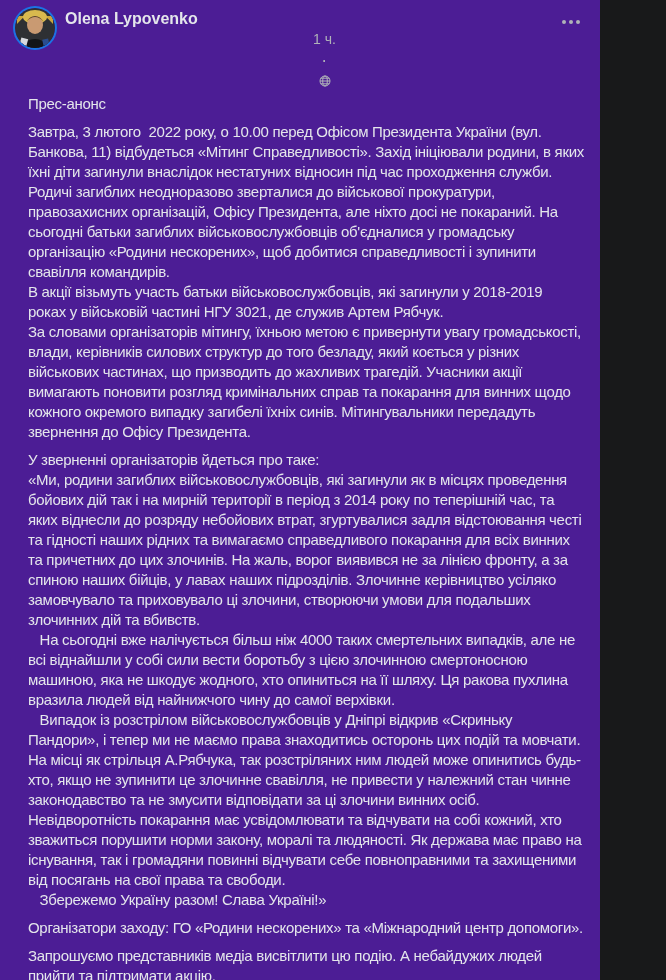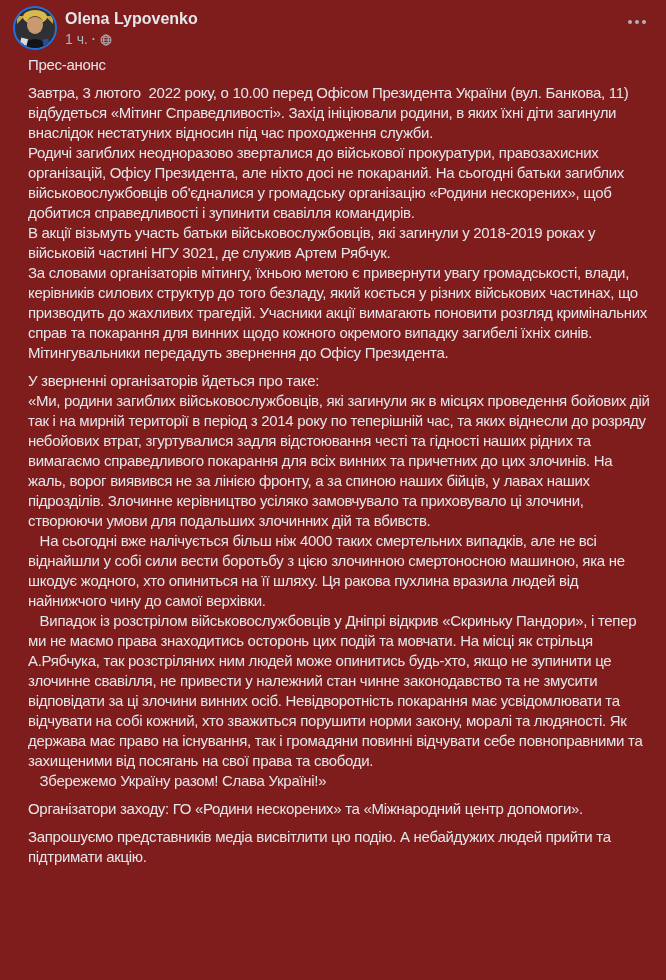--- a/index.html
+++ b/index.html
@@ -1,23 +1,23 @@
 <!DOCTYPE html>
 <html><head>
 <meta charset="utf-8">
 <style>
   html, body {
     margin: 0;
     padding: 0;
     background: #18191a;
   }
   .post-card {
-    width: 666px;
+    width: 600px;
     height: 980px;
-    background: #7f1d1d;
+    background: #4c1d95;
     font-family: "Liberation Sans", "DejaVu Sans", sans-serif;
     color: #e4e6eb;
     overflow: hidden;
     position: relative;
     box-sizing: border-box;
   }
   
   .post-header {
     display: flex;
     align-items: flex-start;
@@ -47,20 +47,21 @@
     cursor: pointer;
   }
   .meta-row {
     display: flex;
     align-items: center;
     gap: 4px;
     margin-top: 1px;
     color: #b0b3b8;
     font-size: 14px;
     line-height: 18px;
+    flex-direction: column;
   }
   .meta-row .sep { font-weight: 700; font-size: 12px; }
   .globe-icon { display: inline-flex; margin-top: 1px; }
   .menu-button {
     position: absolute;
     right: 18px;
     top: 14px;
     display: flex;
     gap: 3px;
     padding: 6px 2px;

